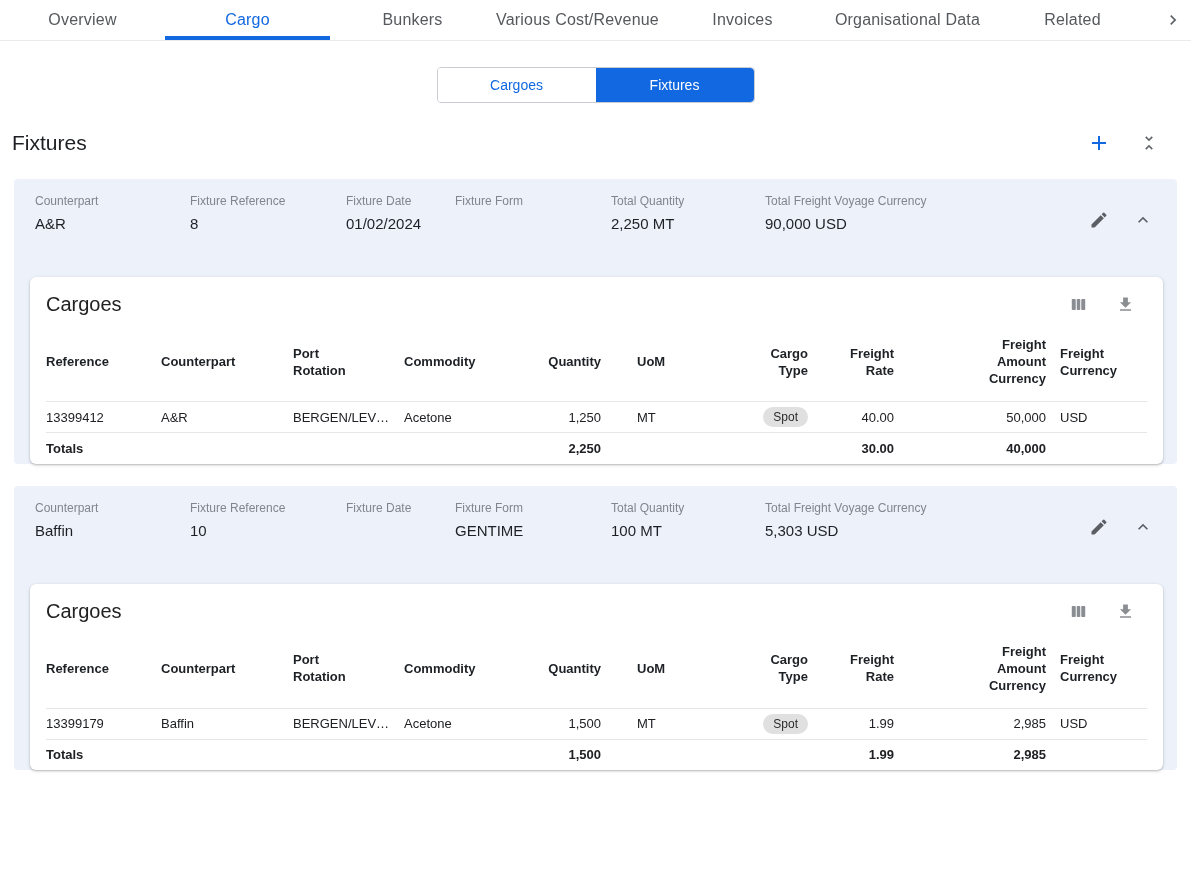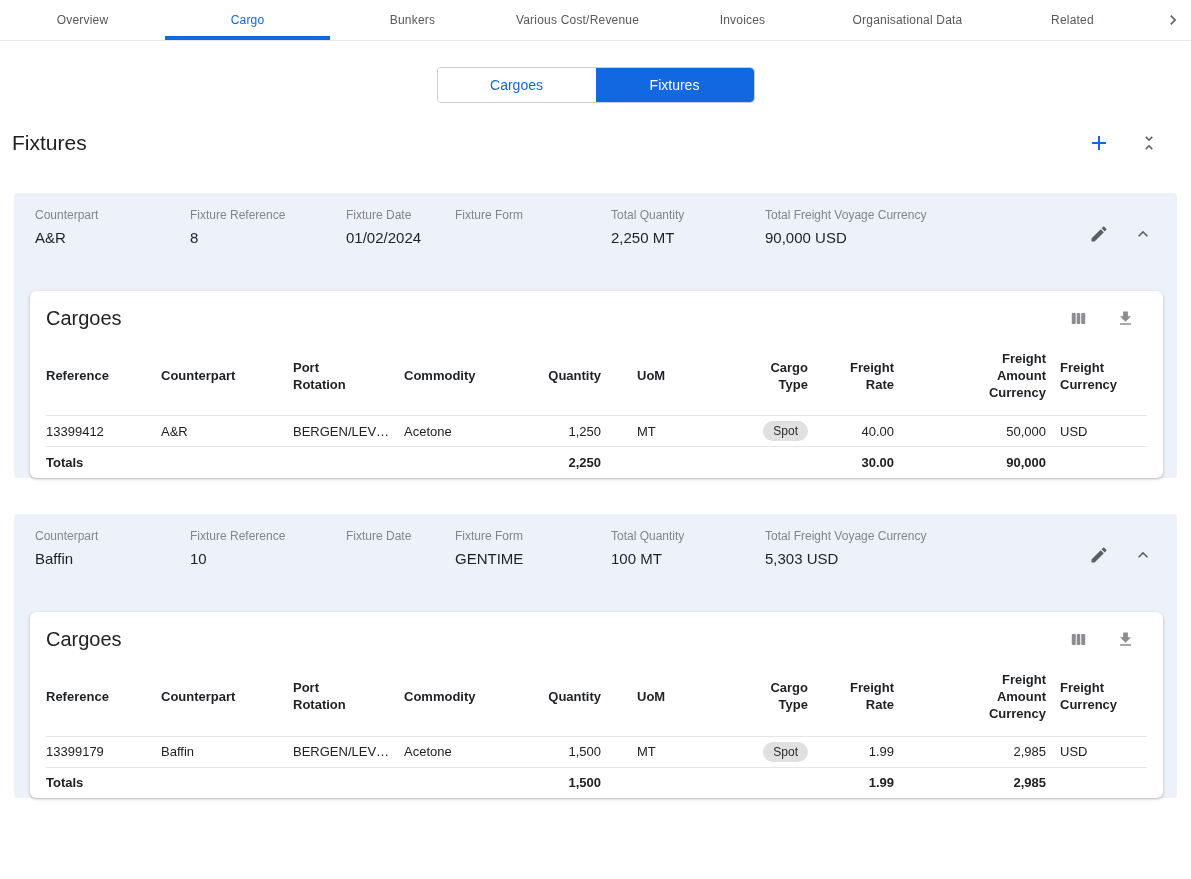--- a/index.html
+++ b/index.html
@@ -2,41 +2,41 @@
 <html><head>
 <meta charset="utf-8">
 <style>
   * { margin:0; padding:0; box-sizing:border-box; }
   html,body { width:1191px; height:879px; overflow:hidden; background:#fff;
     font-family:"Liberation Sans", sans-serif; color:#202124; }
 
   
   .tabbar { display:flex; align-items:stretch; height:41px; border-bottom:1px solid #e8eaed; }
   .tab { flex:1; display:flex; align-items:center; justify-content:center;
-    font-size:12px; color:#55585c; cursor:pointer; border-bottom:4px solid transparent;
+    font-size:16px; color:#55585c; cursor:pointer; border-bottom:4px solid transparent;
     padding-top:4px; letter-spacing:.2px; }
   .tab.active { color:#1268e0; border-bottom-color:#1268e0; }
   .tab-more { width:36px; display:flex; align-items:center; justify-content:center; cursor:pointer; }
 
   
   .toggle-wrap { display:flex; justify-content:center; margin-top:26px; }
   .toggle-group { display:flex; width:318px; height:36px; border-radius:4px; overflow:hidden;
     border:1px solid #c9cdd2; }
   .toggle-btn { flex:1; display:flex; align-items:center; justify-content:center;
     font-size:14px; cursor:pointer; background:#fff; color:#1268e0; }
   .toggle-btn.selected { background:#1268e0; color:#fff; border-radius:0 4px 4px 0; }
 
   
   .title-row { display:flex; align-items:center; margin:26px 14px 0 12px; }
   .page-title { font-size:21px; font-weight:400; color:#1d1f22; }
   .title-actions { margin-left:auto; display:flex; align-items:center; gap:24px; padding-right:16px; }
   .icon-btn { background:none; border:none; cursor:pointer; display:flex; align-items:center; justify-content:center; padding:2px; }
 
   
-  .fixture-card { background:#edf1fa; border-radius:4px; margin:36px 14px 0 14px; }
+  .fixture-card { background:#edf1fa; border-radius:4px; margin:22px 14px 0 14px; }
   .fixture-header { display:flex; align-items:flex-start; padding:15px 14px 6px 21px; min-height:96px; }
   .f-field { padding-right:10px; }
   .f1{width:155px} .f2{width:156px} .f3{width:109px} .f4{width:156px} .f5{width:154px} .f6{width:215px}
   .f-label { font-size:12px; color:#80868d; line-height:15px; }
   .f-value { font-size:15px; color:#1d2126; margin-top:6px; min-height:18px; line-height:18px; }
   .fixture-actions { margin-left:auto; display:flex; align-items:center; gap:20px; margin-top:14px; padding-right:8px; }
 
   .cargoes-card { background:#fff; border-radius:6px; margin:2px 14px 14px 16px;
     box-shadow:0 1px 2px rgba(0,0,0,.22), 0 1px 4px rgba(0,0,0,.10); padding:16px 16px 0 16px; }
   .cargoes-head { display:flex; align-items:center; }
@@ -221,21 +221,21 @@
         </tr>
         <tr class="totals">
           <td class="al">Totals</td>
           <td></td>
             <td></td>
             <td></td>
           <td class="ar pr8">2,250</td>
           <td></td>
             <td></td>
           <td class="ar pr34">30.00</td>
-          <td class="ar pr14">90,000</td>
+          <td class="ar pr14">40,000</td>
           <td></td>
         </tr>
       </tbody>
     </table>
   </div>
 </section>
 
 <section class="fixture-card">
   <div class="fixture-header">
     <div class="f-field f1">

